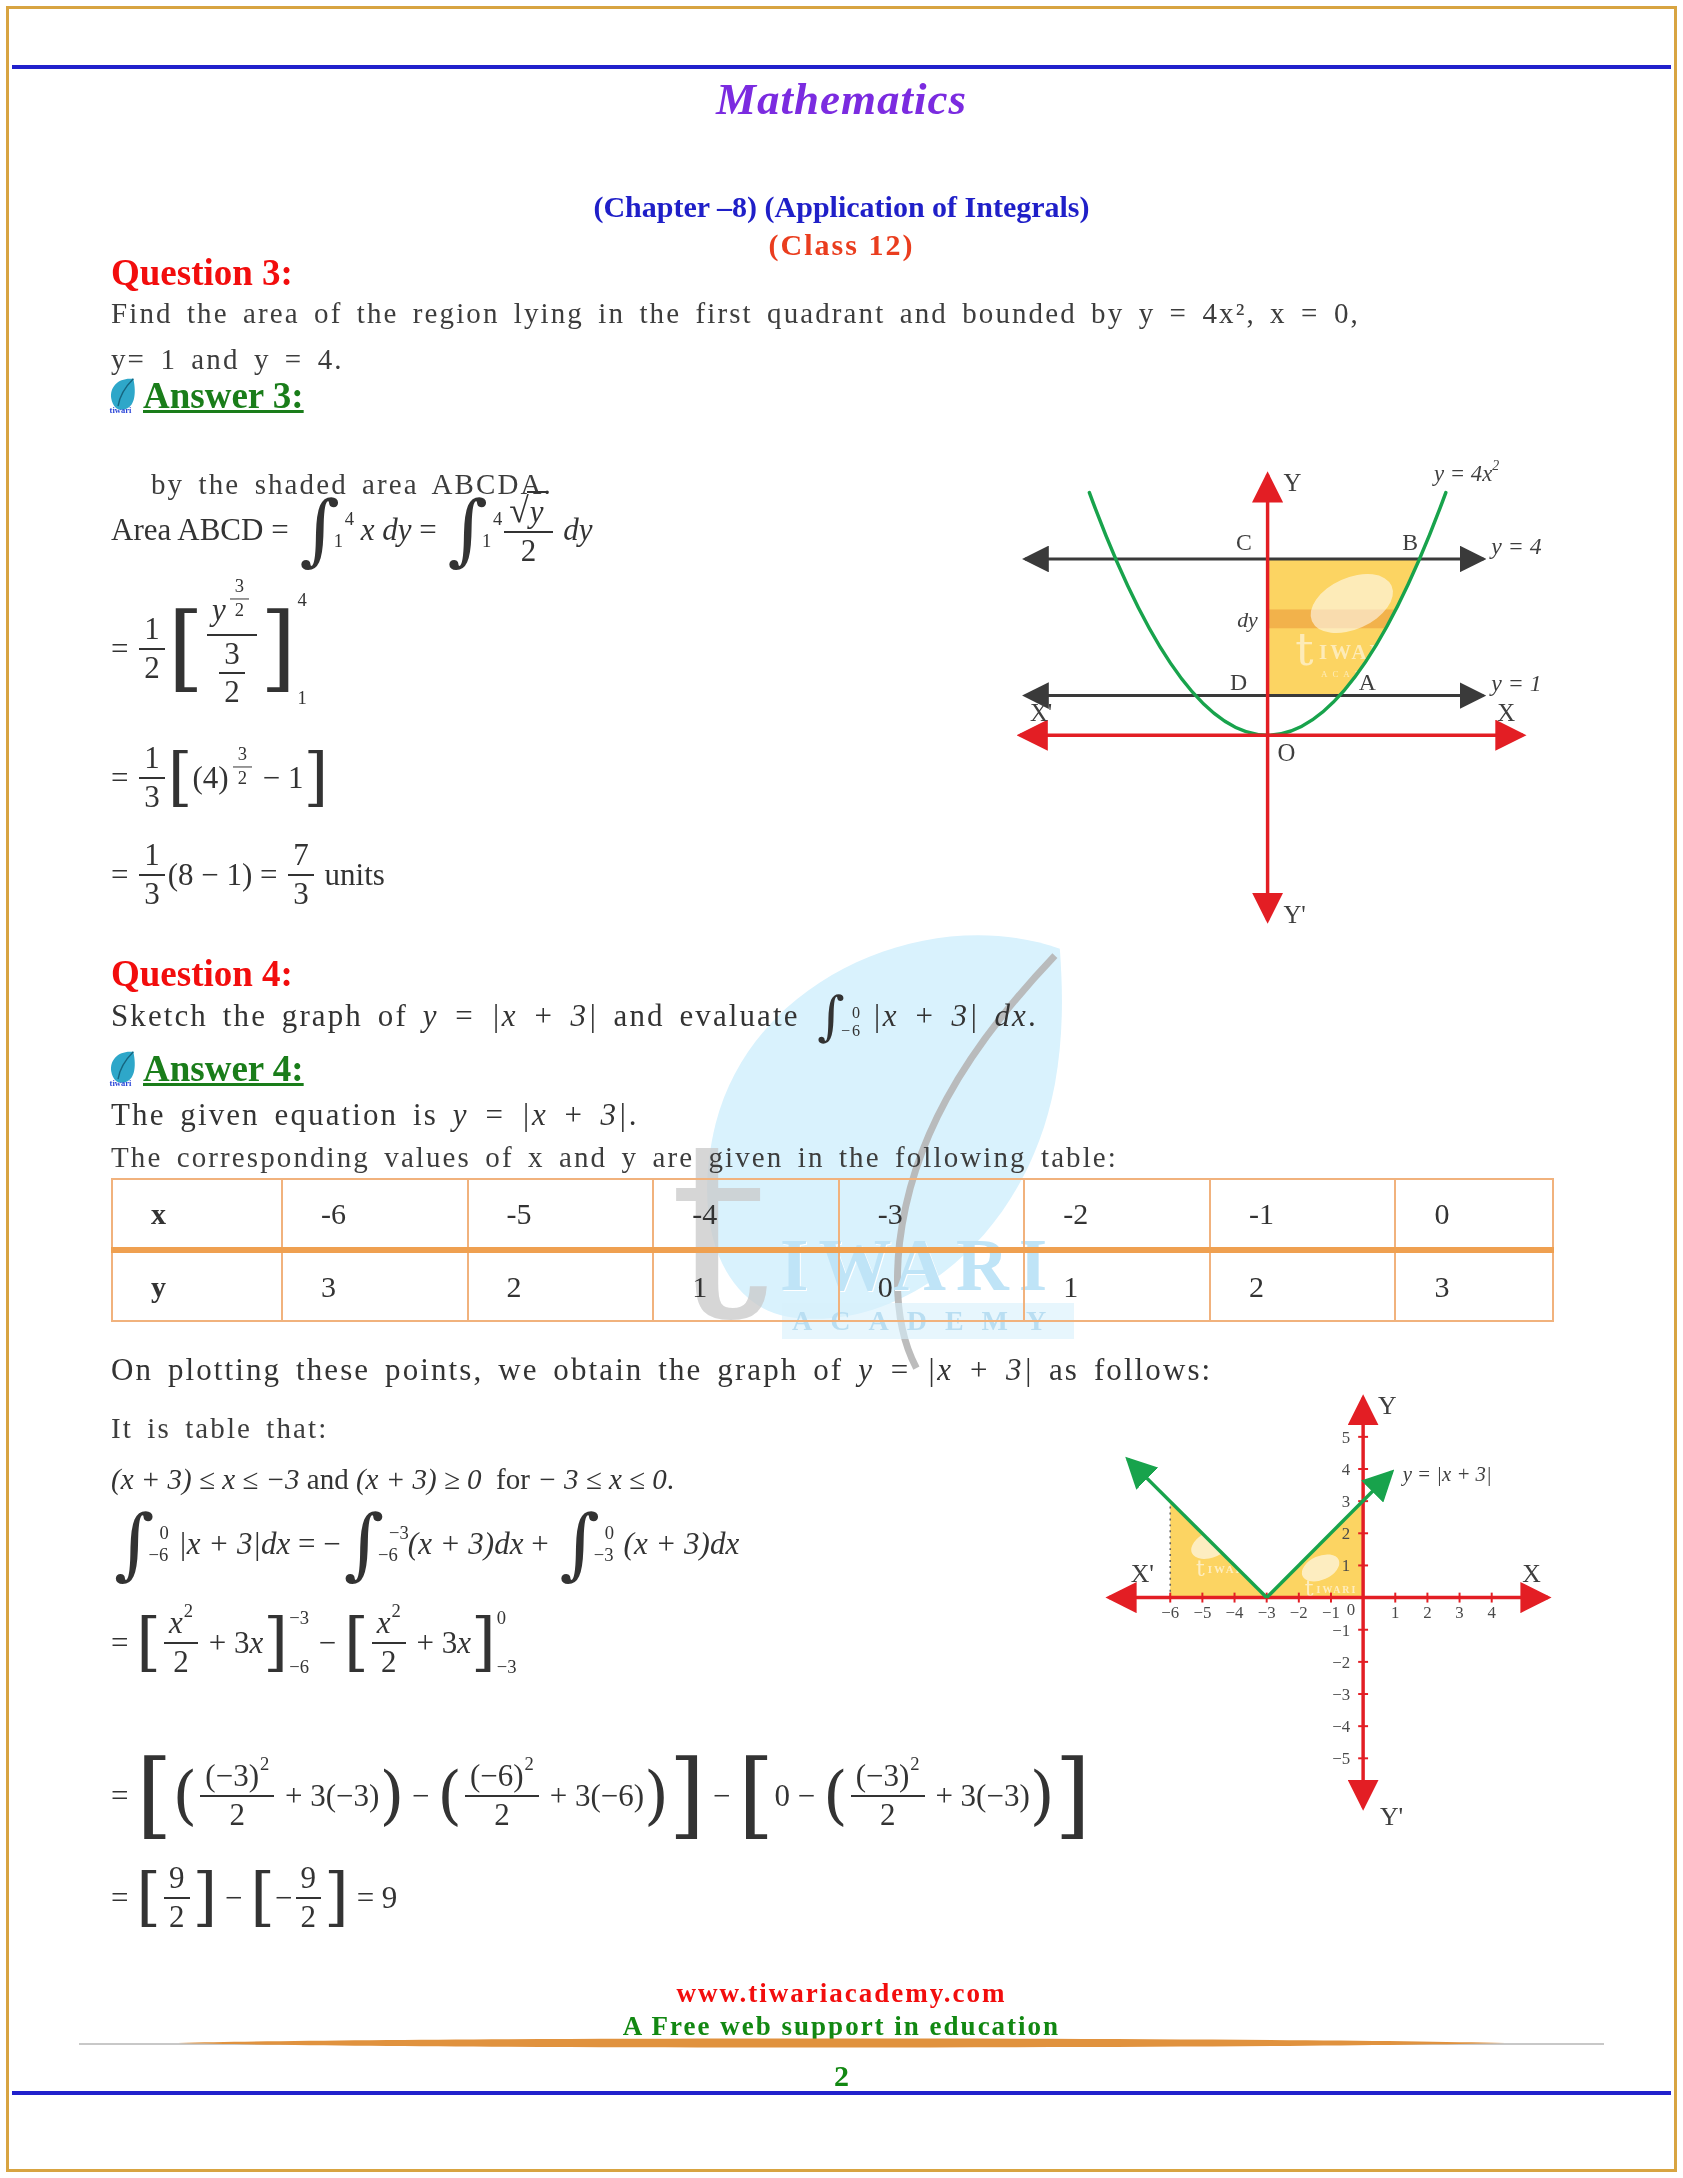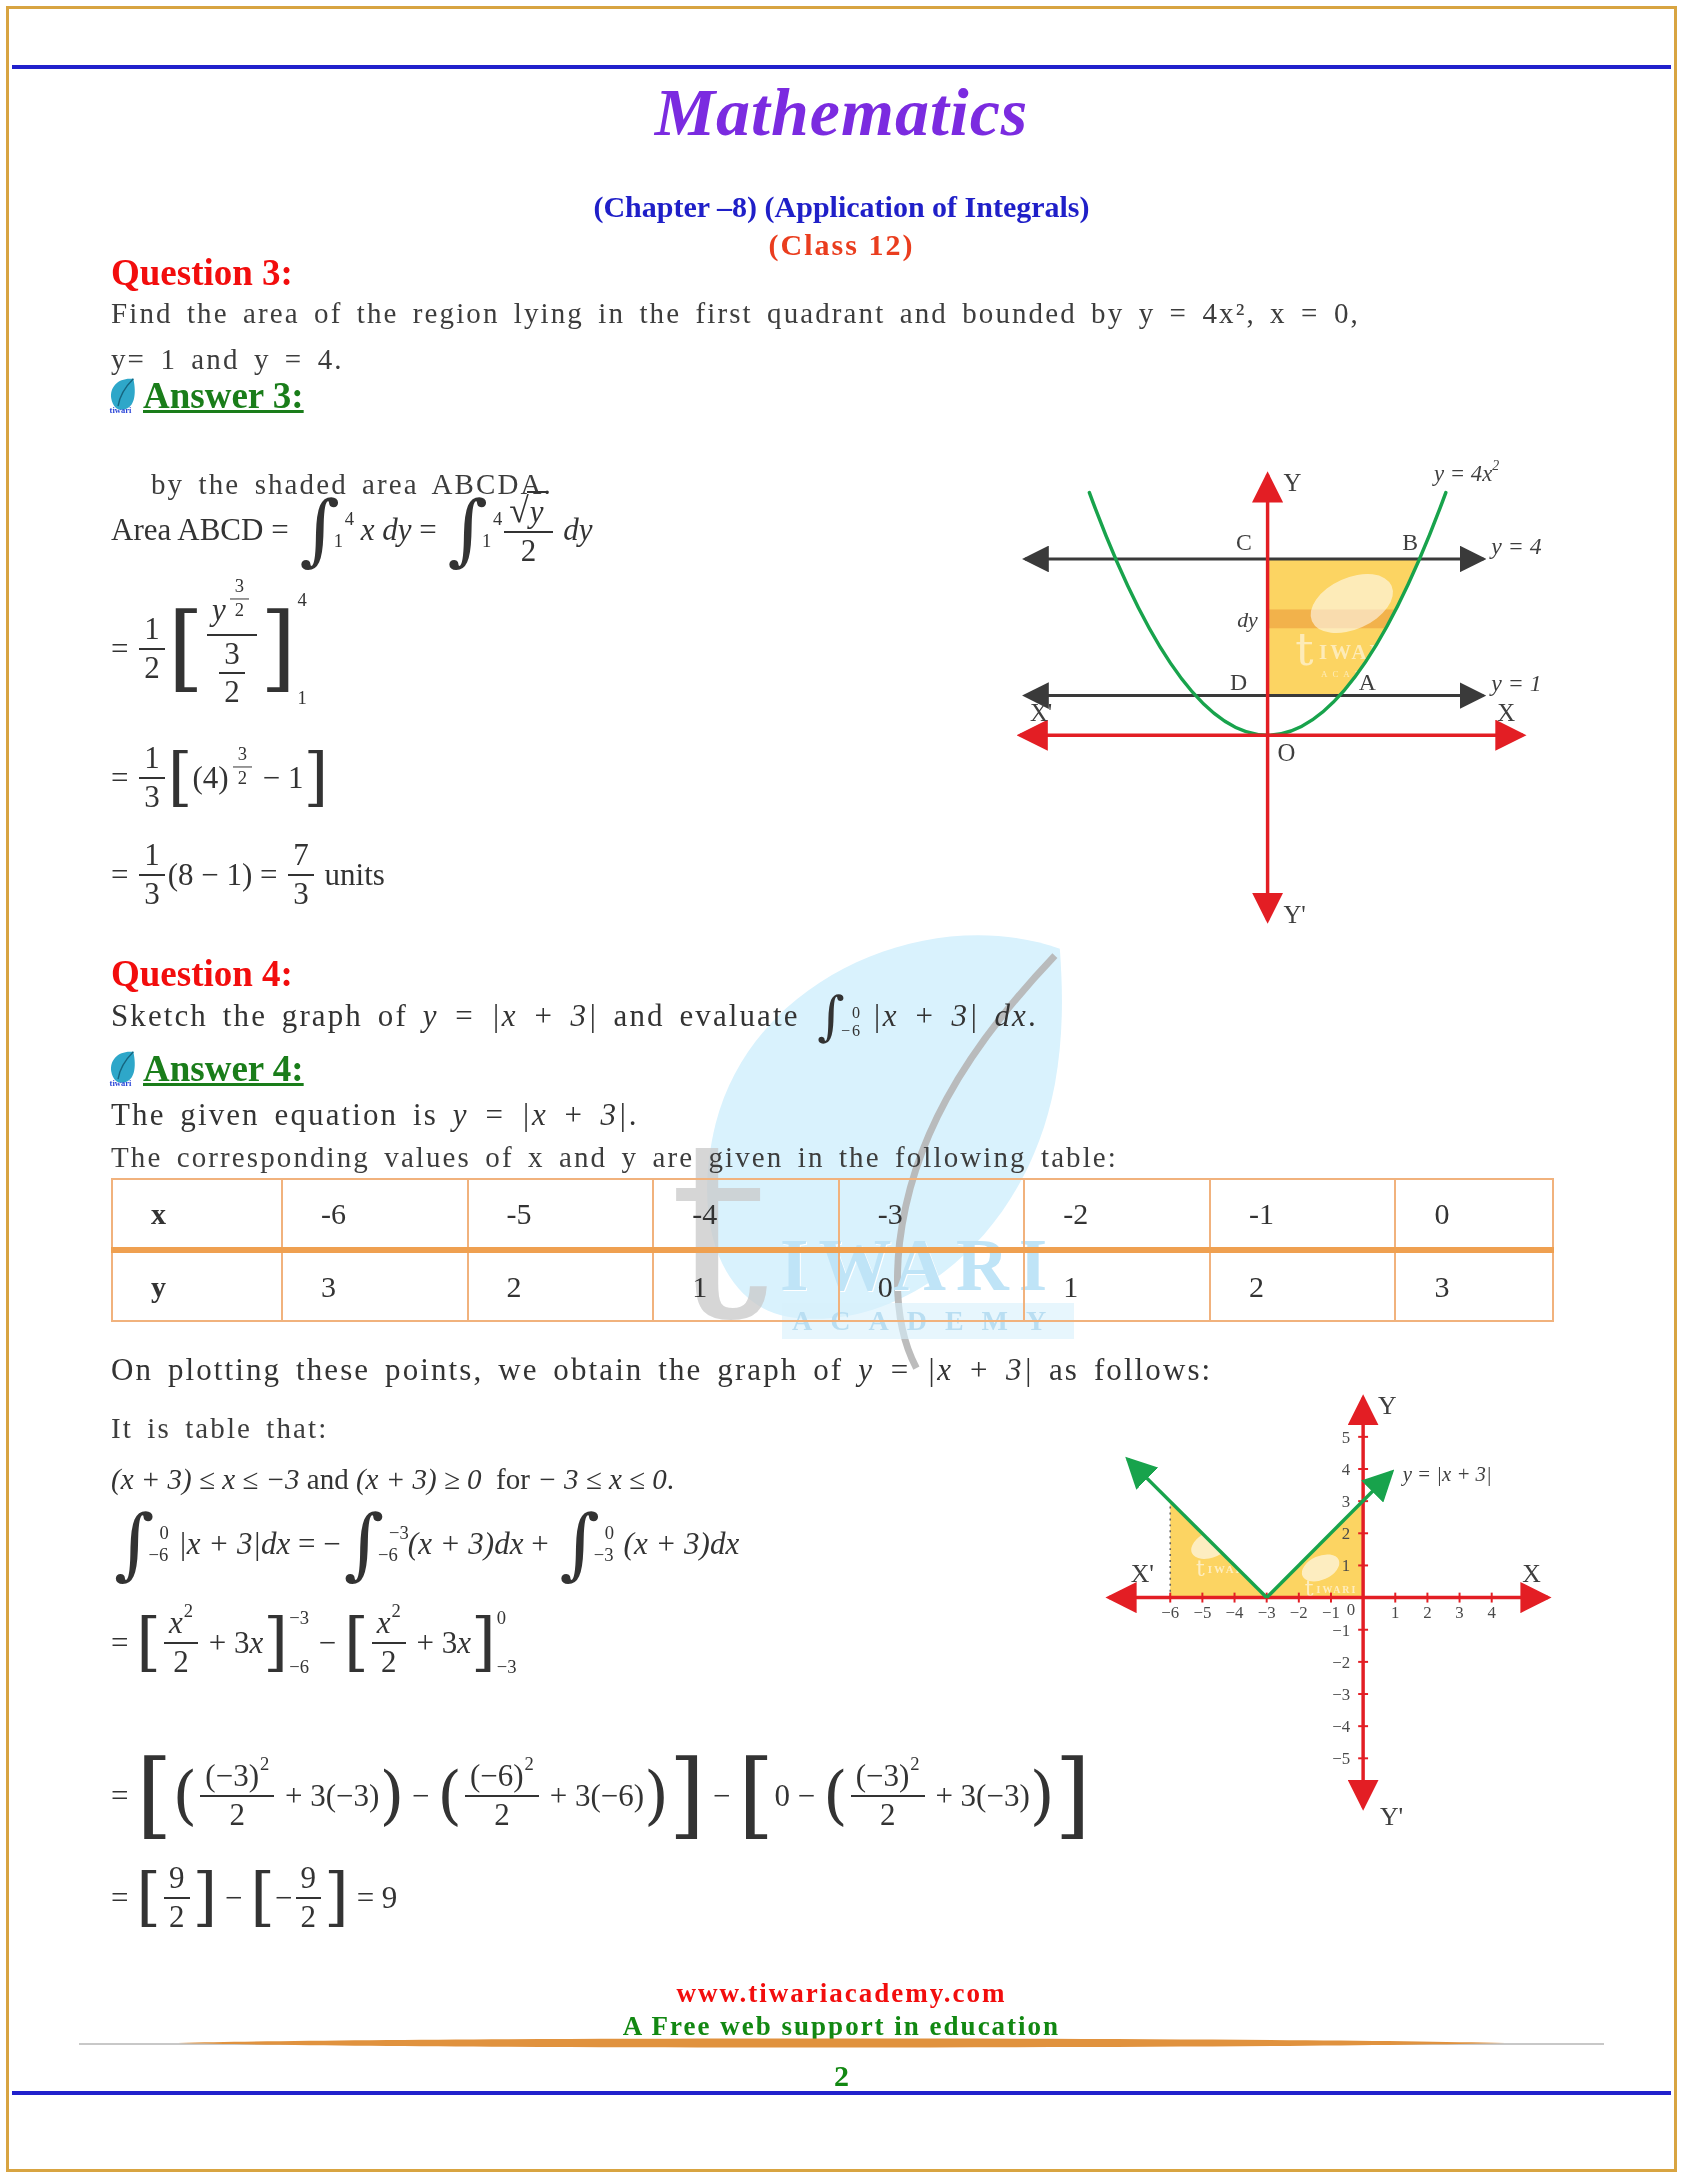--- a/index.html
+++ b/index.html
@@ -4,21 +4,21 @@
 <style>
   html,body{margin:0;padding:0;background:#e8e8e8;}
   .page{position:relative;width:1683px;height:2178px;margin:0 auto;background:#ffffff;
         font-family:"Liberation Serif",serif;overflow:hidden;}
   .frame{position:absolute;inset:6px;border:3px solid #d8a441;pointer-events:none;z-index:5;}
   .rule{position:absolute;left:12px;right:12px;height:4px;background:#2121cc;z-index:4;}
   #rule-top{top:65px;} #rule-bottom{top:2091px;}
   .abs{position:absolute;z-index:2;}
   .ctr{left:0;right:0;text-align:center;}
   
-  #title{top:73px;font-size:68px;font-weight:bold;font-style:italic;color:#7b2be0;letter-spacing:1px;}
+  #title{top:73px;font-size:45px;font-weight:bold;font-style:italic;color:#7b2be0;letter-spacing:1px;}
   #site{top:150px;font-size:30px;font-weight:bold;color:#f20d0d;}
   #chapter{top:190px;font-size:30px;font-weight:bold;color:#1f1fc8;}
   #klass{top:228px;font-size:30px;font-weight:bold;color:#ea3d1e;letter-spacing:2px;}
   
   .qh{font-size:37px;font-weight:bold;color:#f20d0d;}
   .ah{font-size:37px;font-weight:bold;color:#1a7d1a;display:flex;align-items:flex-end;text-decoration:underline;}
   .leaficon{width:34px;height:40px;margin-right:2px;margin-bottom:2px;}
   
   .bl{font-size:29px;color:#3d3d3d;letter-spacing:2.1px;word-spacing:5px;white-space:nowrap;}
   #q3h{left:111px;top:251px;} #q3l1{left:111px;top:297px;} #q3l2{left:111px;top:343px;}

